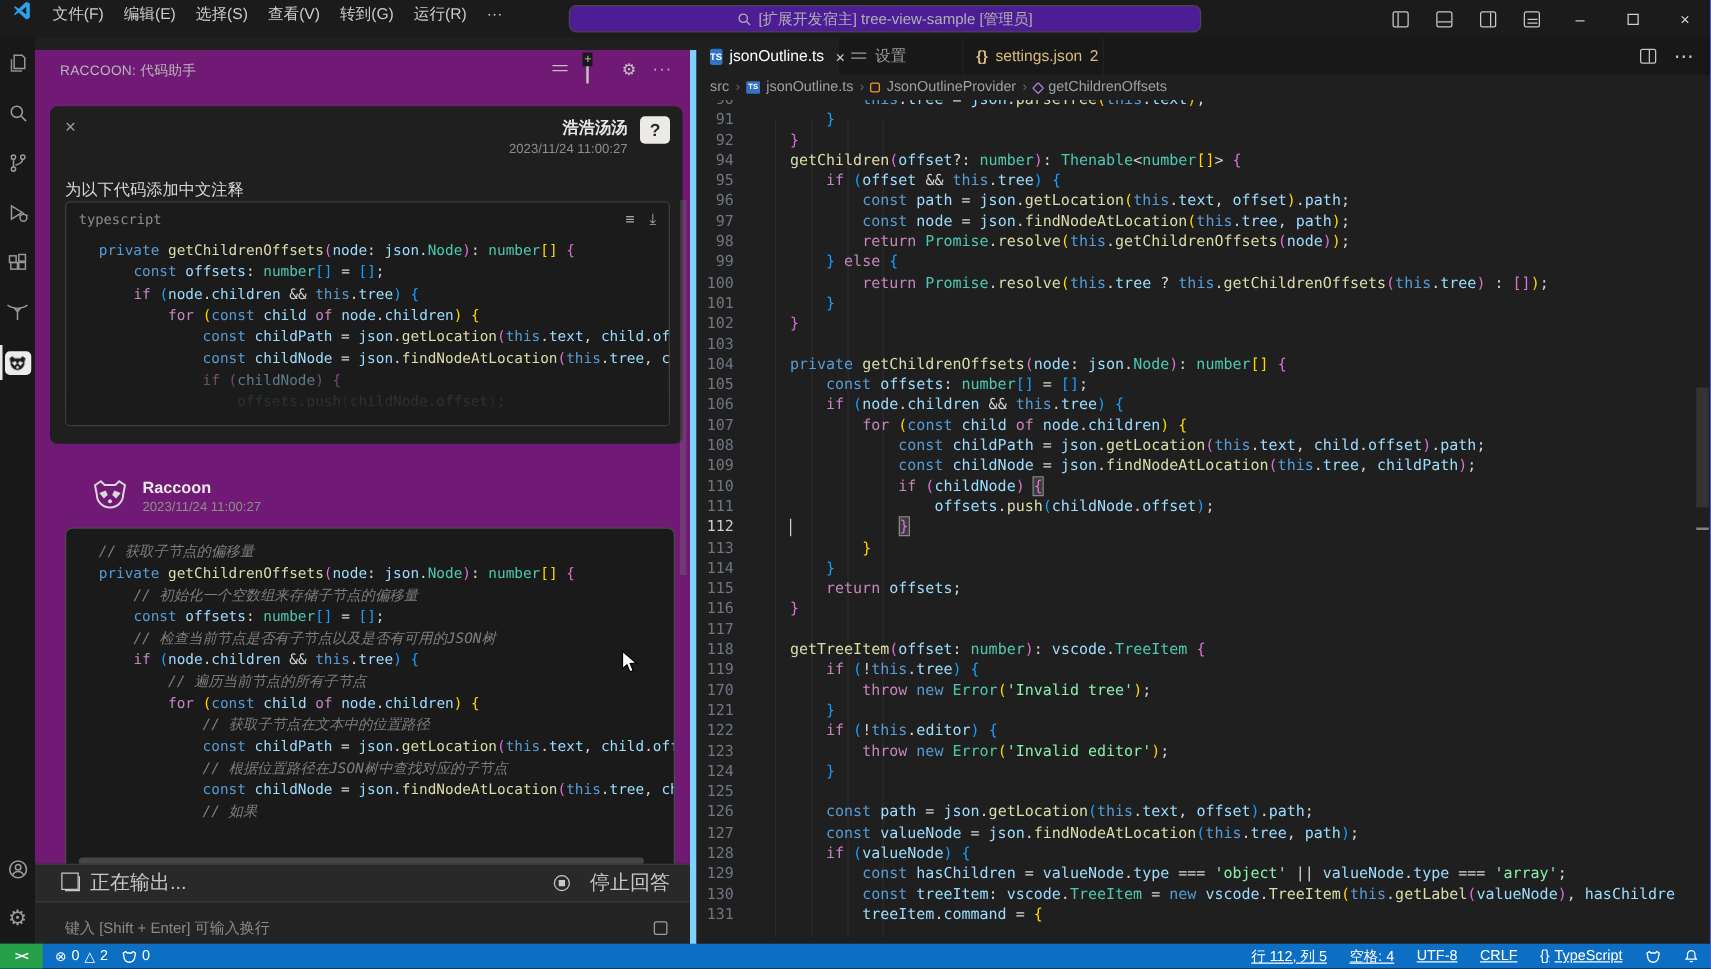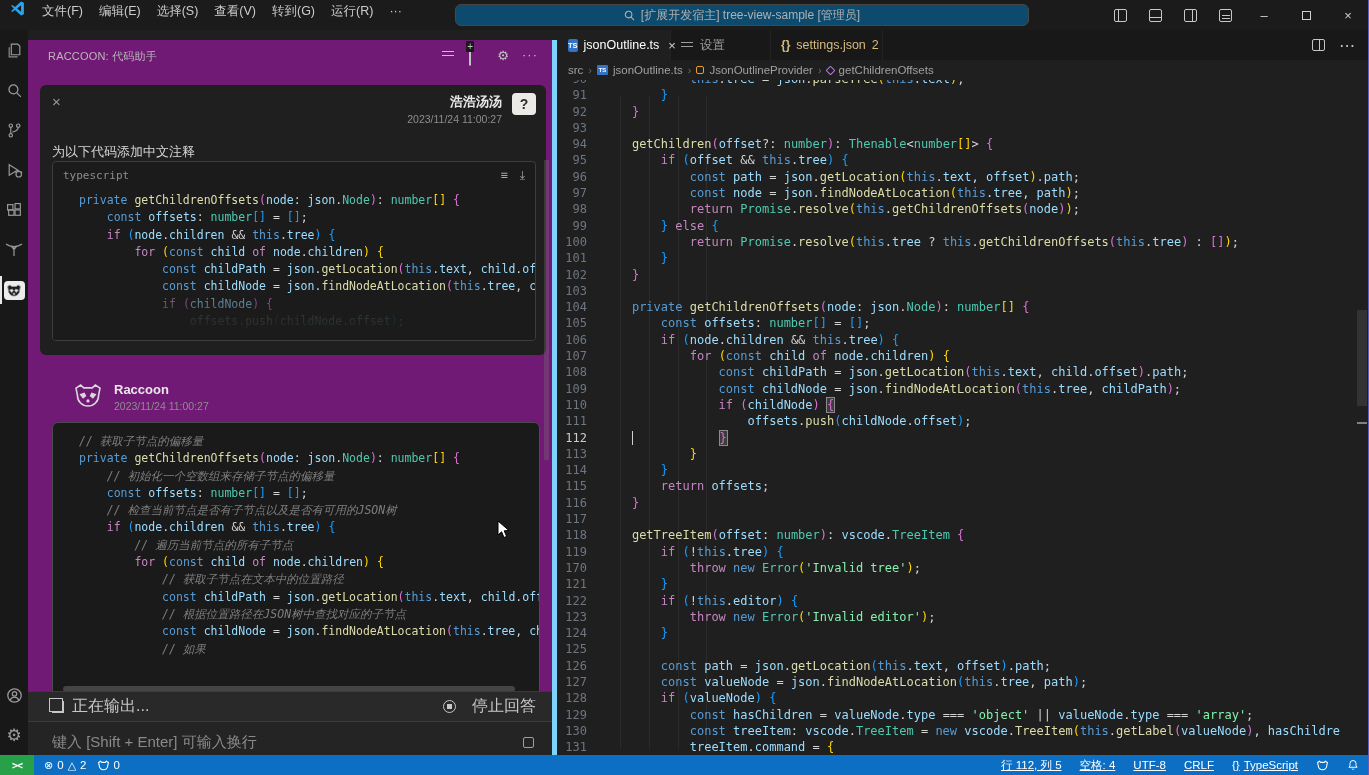--- a/index.html
+++ b/index.html
@@ -8,21 +8,21 @@
   .root { position:relative; width:1369px; height:775px; background:#1f1f1f; overflow:hidden;
           border-right:1px solid #5a5fc0; }
 
   
   .titlebar { position:absolute; left:0; top:0; width:1369px; height:30px; background:#1b1b1b;
               display:flex; align-items:flex-start; color:#cccccc; font-size:12.5px; }
   .vslogo { width:17px; height:17px; margin:0 8px 0 9px; flex:none; }
   .menu-item { padding:0 8px; height:22px; line-height:22px; border-radius:4px; cursor:default; }
   .nav-arrows { display:flex; gap:14px; margin-left:48px; font-size:14px; }
   .nav-back { color:#cfcfcf; } .nav-fwd { color:#666; }
-  .cmd-center { position:absolute; left:455px; top:4px; width:574px; height:22px; background:#0c4a6e;
+  .cmd-center { position:absolute; left:455px; top:4px; width:506px; height:22px; background:#4c1d95;
                 border:1px solid #474747; border-radius:6px; color:#b0b0b0; font-size:12px;
                 display:flex; align-items:center; justify-content:center; gap:6px; }
   .win-icons { position:absolute; right:0; top:0; height:30px; display:flex; align-items:center; }
   .layout-ico { width:13px; height:13px; border:1px solid #c8c8c8; border-radius:2px; position:relative; margin:0 11px; }
   .layout-ico.l::before { content:""; position:absolute; left:3px; top:0; bottom:0; width:1px; background:#c8c8c8; }
   .layout-ico.b::before { content:""; position:absolute; left:0; right:0; bottom:3px; height:1px; background:#c8c8c8; }
   .layout-ico.r::before { content:""; position:absolute; right:3px; top:0; bottom:0; width:1px; background:#c8c8c8; }
   .layout-ico.g::before { content:""; position:absolute; left:2px; top:5px; width:8px; height:1px; background:#c8c8c8; box-shadow:0 3px 0 #c8c8c8; }
   .winbtn { width:42px; height:30px; display:flex; align-items:center; justify-content:center; color:#d0d0d0; font-size:13px; }
   .maxbox { width:9px; height:9px; border:1px solid #d0d0d0; }
@@ -74,21 +74,21 @@
 
   .panel-statusrow { position:absolute; left:0; right:0; top:651px; height:30px; background:#292929; border-top:1px solid #3a3a3a;
                      display:flex; align-items:center; color:#c7c7c7; font-size:16px; }
   .out-ico { width:12px; height:12px; border:1.2px solid #c7c7c7; margin:0 8px 0 24px; position:relative; background:#292929;}
   .out-ico::before { content:""; position:absolute; left:-4px; top:-4px; width:12px; height:12px; border:1.2px solid #c7c7c7; background:#292929; }
   .stop-btn { margin-left:auto; margin-right:16px; display:flex; align-items:center; gap:16px; }
   .stop-ico { width:13px; height:13px; border:1.2px solid #c7c7c7; border-radius:50%; display:flex; align-items:center; justify-content:center; }
   .stop-ico::before { content:""; width:5px; height:5px; background:#c7c7c7; }
   .panel-inputrow { position:absolute; left:0; right:0; top:681px; height:41px; background:#242424; border-top:1px solid #3a3a3a;
                     display:flex; align-items:center; }
-  .input-ph { margin-left:24px; font-size:15px; color:#8a8a8a; }
+  .input-ph { margin-left:24px; font-size:12px; color:#8a8a8a; }
   .send-ico { margin-left:auto; margin-right:18px; width:11px; height:11px; border:1.3px solid #9f9f9f; border-radius:2px; }
 
   
   .editor { position:absolute; left:558px; top:30px; width:811px; height:725px; background:#1f1f1f; }
   .tabbar { position:absolute; left:0; top:0; right:0; height:30px; background:#181818; display:flex; }
   .tab { height:30px; display:flex; align-items:center; padding:0 10px; gap:6px; font-size:12.5px; color:#9d9d9d; border-right:1px solid #222; }
   .tab.active { background:#1f1f1f; color:#ffffff; }
   .ts-badge { width:14px; height:13px; background:#3273c5; color:#fff; border-radius:2px; font-size:7.5px; font-weight:bold;
               display:flex; align-items:center; justify-content:center; }
   .tab-close { font-size:13px; margin-left:3px; color:#cfcfcf; }
@@ -371,21 +371,20 @@
       <div class="indent-guides">
         <div class="ig" style="left:62px"></div>
         <div class="ig" style="left:90.8px"></div>
         <div class="ig" style="left:119.6px"></div>
         <div class="ig" style="left:148.4px"></div>
       </div>
       <div class="code-scroll">
           <div class="cl"><span class="ln">90</span><span class="pl">            </span><span class="st">this</span><span class="pl">.</span><span class="va">tree</span><span class="pl"> = </span><span class="va">json</span><span class="pl">.</span><span class="fn">parseTree</span><span class="bg">(</span><span class="st">this</span><span class="pl">.</span><span class="va">text</span><span class="bg">)</span><span class="pl">;</span></div>
           <div class="cl"><span class="ln">91</span><span class="pl">        </span><span class="bb">}</span></div>
           <div class="cl"><span class="ln">92</span><span class="pl">    </span><span class="bp">}</span></div>
-          <div class="cl"><span class="ln">93</span></div>
           <div class="cl"><span class="ln">94</span><span class="pl">    </span><span class="fn">getChildren</span><span class="bp">(</span><span class="va">offset</span><span class="pl">?: </span><span class="ty">number</span><span class="bp">)</span><span class="pl">: </span><span class="ty">Thenable</span><span class="pl">&lt;</span><span class="ty">number</span><span class="bg">[]</span><span class="pl">&gt; </span><span class="bp">{</span></div>
           <div class="cl"><span class="ln">95</span><span class="pl">        </span><span class="kw">if</span><span class="pl"> </span><span class="bb">(</span><span class="va">offset</span><span class="pl"> &amp;&amp; </span><span class="st">this</span><span class="pl">.</span><span class="va">tree</span><span class="bb">)</span><span class="pl"> </span><span class="bb">{</span></div>
           <div class="cl"><span class="ln">96</span><span class="pl">            </span><span class="st">const</span><span class="pl"> </span><span class="va">path</span><span class="pl"> = </span><span class="va">json</span><span class="pl">.</span><span class="fn">getLocation</span><span class="bg">(</span><span class="st">this</span><span class="pl">.</span><span class="va">text</span><span class="pl">, </span><span class="va">offset</span><span class="bg">)</span><span class="pl">.</span><span class="va">path</span><span class="pl">;</span></div>
           <div class="cl"><span class="ln">97</span><span class="pl">            </span><span class="st">const</span><span class="pl"> </span><span class="va">node</span><span class="pl"> = </span><span class="va">json</span><span class="pl">.</span><span class="fn">findNodeAtLocation</span><span class="bg">(</span><span class="st">this</span><span class="pl">.</span><span class="va">tree</span><span class="pl">, </span><span class="va">path</span><span class="bg">)</span><span class="pl">;</span></div>
           <div class="cl"><span class="ln">98</span><span class="pl">            </span><span class="kw">return</span><span class="pl"> </span><span class="ty">Promise</span><span class="pl">.</span><span class="fn">resolve</span><span class="bg">(</span><span class="st">this</span><span class="pl">.</span><span class="fn">getChildrenOffsets</span><span class="bp">(</span><span class="va">node</span><span class="bp">)</span><span class="bg">)</span><span class="pl">;</span></div>
           <div class="cl"><span class="ln">99</span><span class="pl">        </span><span class="bb">}</span><span class="pl"> </span><span class="kw">else</span><span class="pl"> </span><span class="bb">{</span></div>
           <div class="cl"><span class="ln">100</span><span class="pl">            </span><span class="kw">return</span><span class="pl"> </span><span class="ty">Promise</span><span class="pl">.</span><span class="fn">resolve</span><span class="bg">(</span><span class="st">this</span><span class="pl">.</span><span class="va">tree</span><span class="pl"> ? </span><span class="st">this</span><span class="pl">.</span><span class="fn">getChildrenOffsets</span><span class="bp">(</span><span class="st">this</span><span class="pl">.</span><span class="va">tree</span><span class="bp">)</span><span class="pl"> : </span><span class="bp">[]</span><span class="bg">)</span><span class="pl">;</span></div>
           <div class="cl"><span class="ln">101</span><span class="pl">        </span><span class="bb">}</span></div>
           <div class="cl"><span class="ln">102</span><span class="pl">    </span><span class="bp">}</span></div>
           <div class="cl"><span class="ln">103</span></div>

